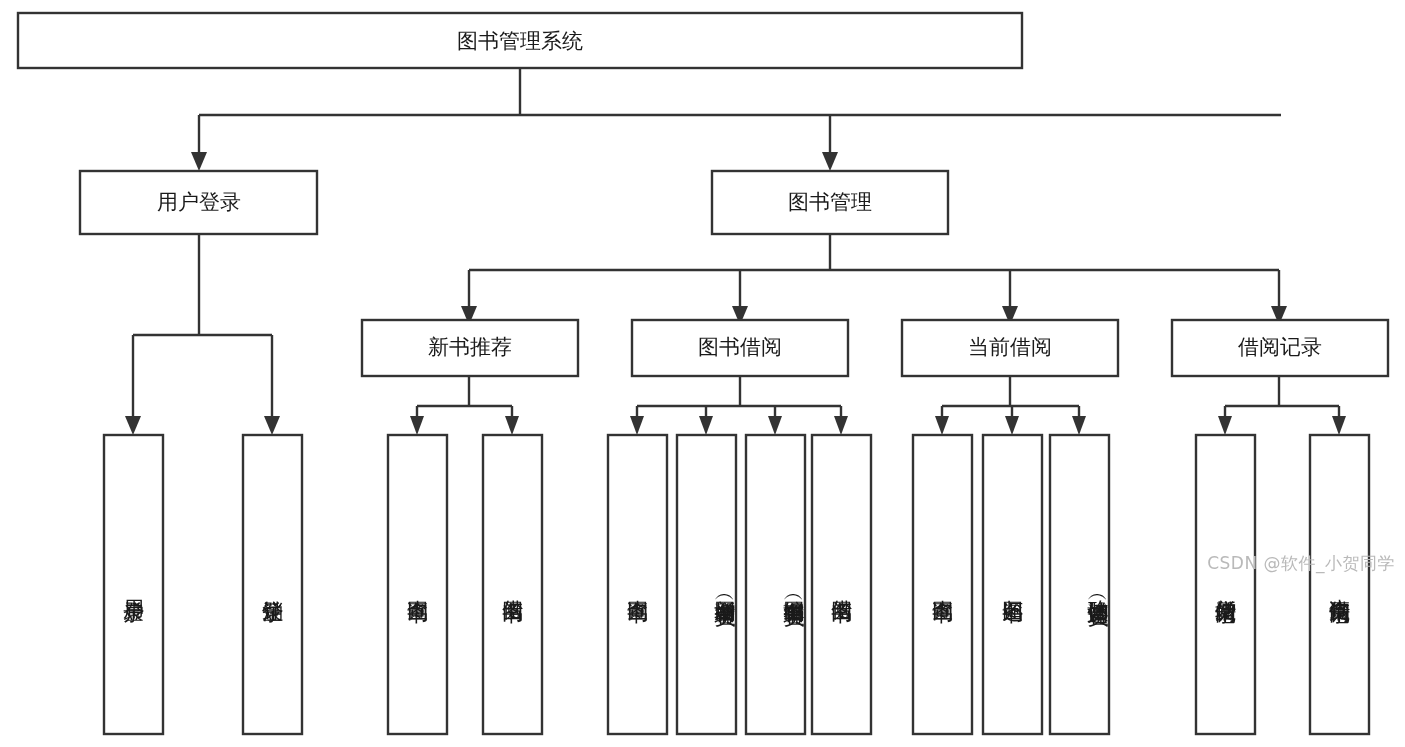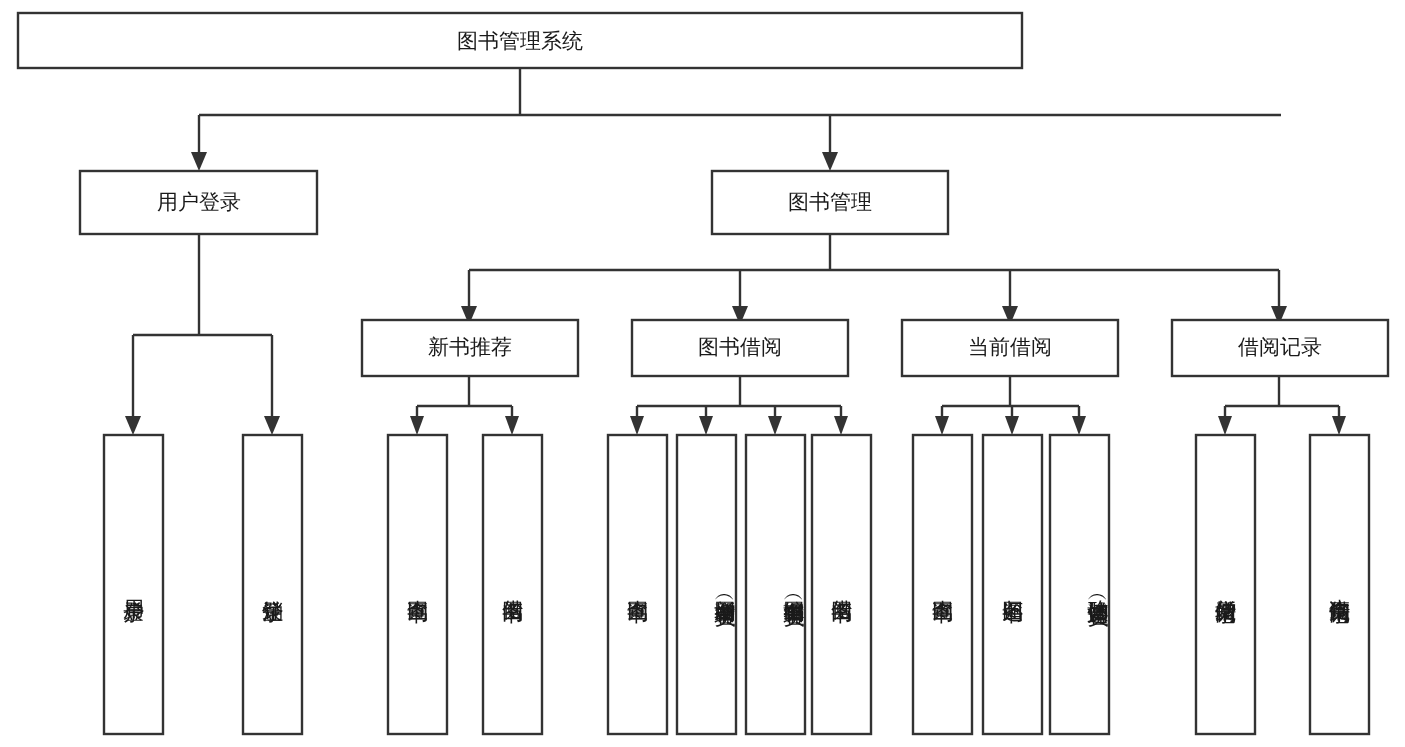--- a/index.html
+++ b/index.html
@@ -207,14 +207,15 @@
   <div class="leaf-label" style="left:746px; top:435px; width:59px; height:299px; align-items:flex-start; padding-top:6px; box-sizing:border-box;">编辑图书（管理员）</div>
   <div class="leaf-label" style="left:812px; top:435px; width:59px; height:299px;">借阅图书</div>
 
   <div class="leaf-label" style="left:913px; top:435px; width:59px; height:299px;">查询图书</div>
   <div class="leaf-label" style="left:983px; top:435px; width:59px; height:299px;">归还图书</div>
   <div class="leaf-label" style="left:1050px; top:435px; width:59px; height:299px; align-items:flex-start; padding-top:6px; box-sizing:border-box;">确认归还（管理员）</div>
 
   <div class="leaf-label" style="left:1196px; top:435px; width:59px; height:299px;">新增借阅记录</div>
   <div class="leaf-label" style="left:1310px; top:435px; width:59px; height:299px;">查询借阅记录</div>
 
+  <div class="watermark">CSDN @软件_小贺同学</div>
 
 </div>
 
 </body></html>

